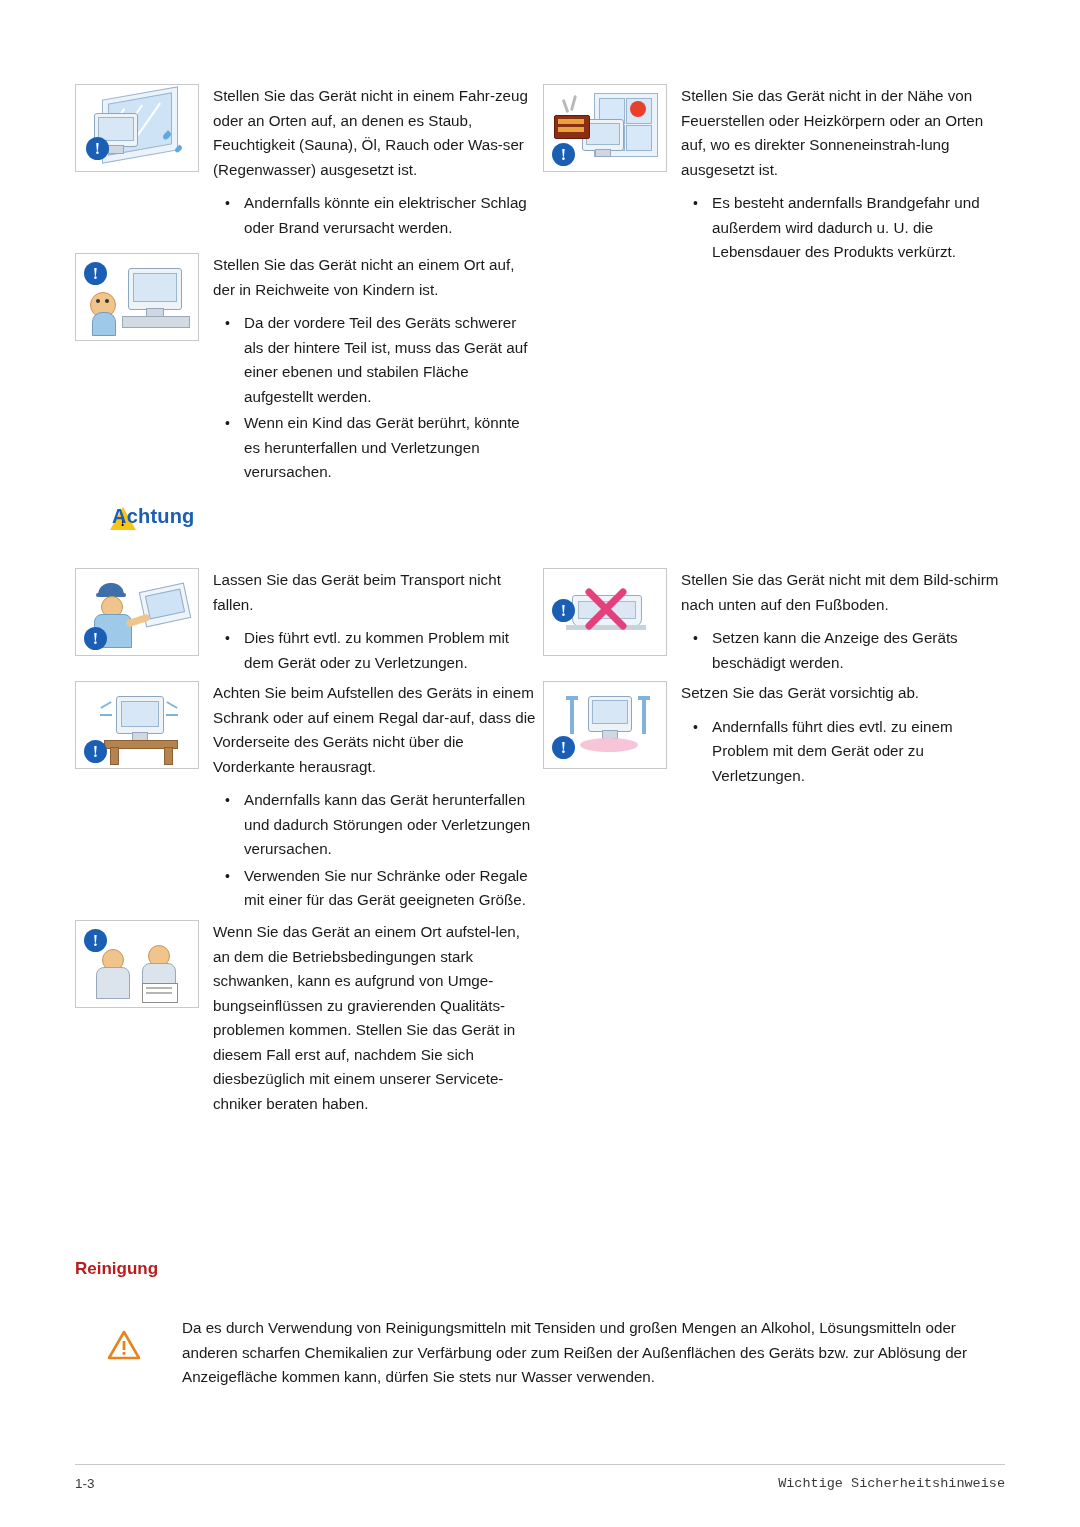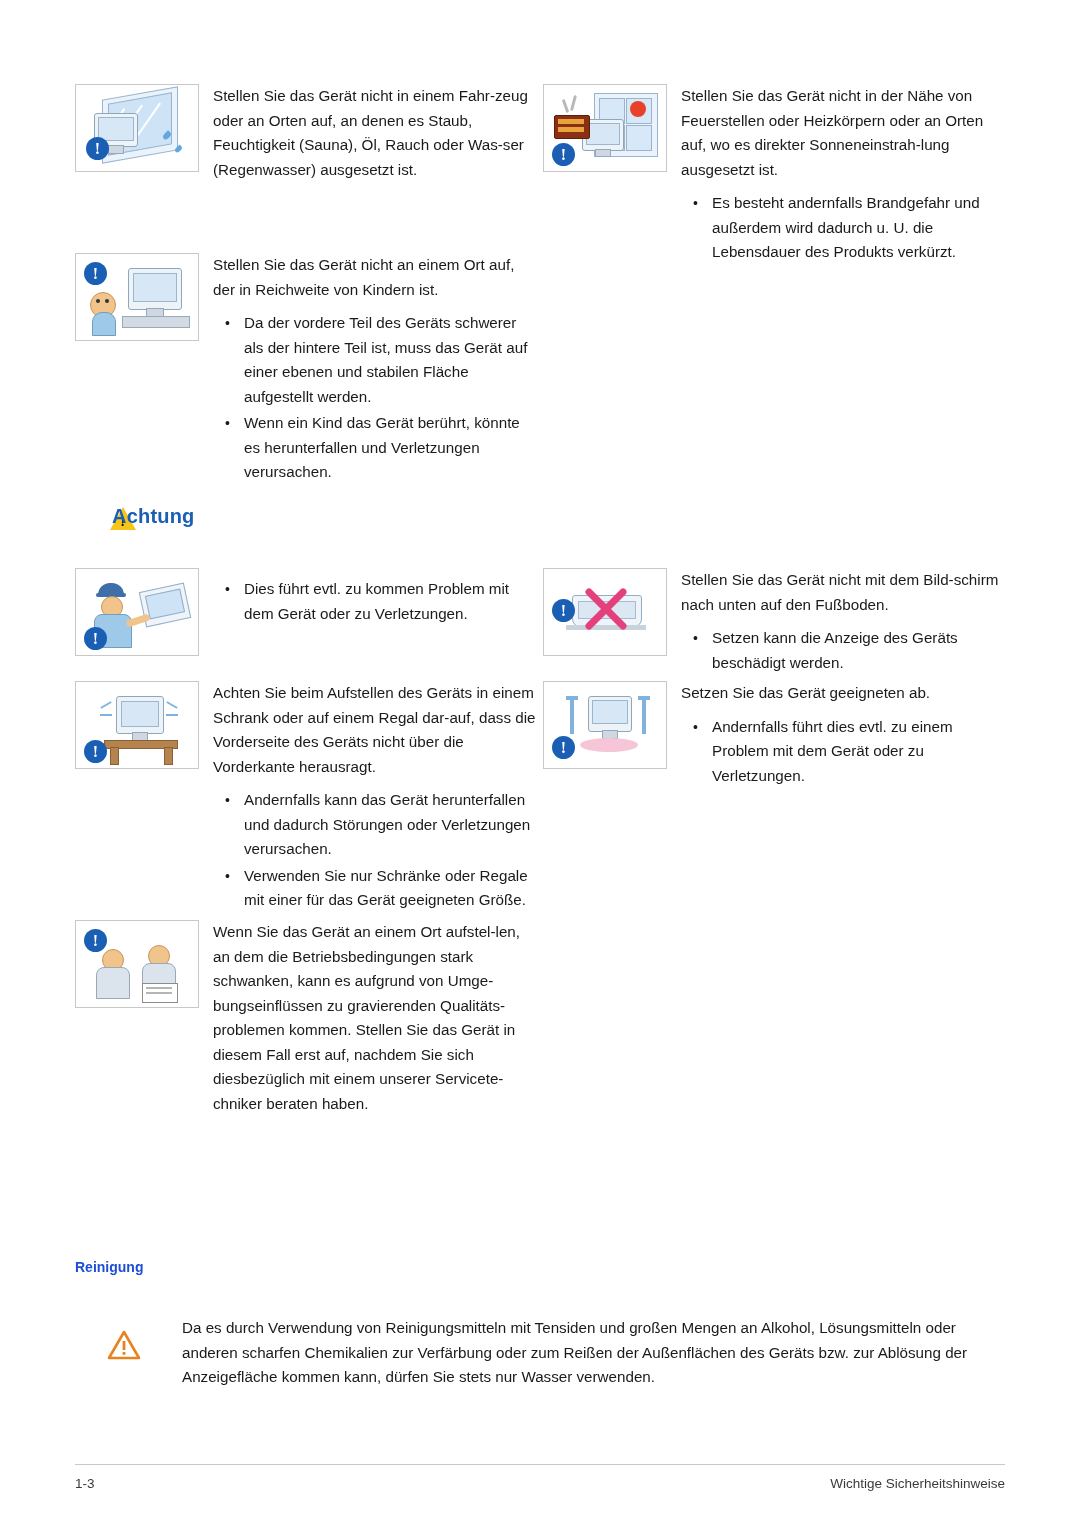--- a/index.html
+++ b/index.html
@@ -145,23 +145,23 @@
     top: 7px;
     font-size: 13px;
     font-weight: bold;
     color: #000;
     font-family: "Liberation Serif", serif;
   }
   .heading-reinigung {
     position: absolute;
     left: 75px;
     top: 1259px;
-    font-size: 14px;
+    font-size: 17px;
     font-weight: bold;
-    color: #1d4ed8;
+    color: #b91c1c;
   }
 
   
   .footer-line {
     position: absolute;
     left: 75px;
     top: 1464px;
     width: 930px;
     height: 1px;
     background: #c9c9c9;
@@ -173,20 +173,21 @@
     font-size: 13.5px;
     color: #3a3a3a;
   }
   .footer-right {
     position: absolute;
     right: 75px;
     top: 1476px;
     font-size: 13.5px;
     color: #3a3a3a;
     text-align: center;
+    font-family: Liberation Mono, monospace;
   }
   .clean-tri-outline {
     position: absolute;
     left: 107px;
     top: 1330px;
     width: 32px;
     height: 28px;
   }
   .clean-text {
     position: absolute;
@@ -213,20 +214,23 @@
         <div class="shape" style="left:70px;top:14px;width:2px;height:46px;background:#ffffff;transform:rotate(35deg);"></div>
         <div class="monitor" style="left:18px; top:28px; width:42px; height:32px;"></div>
         <div class="mon-screen" style="left:22px; top:32px; width:34px; height:22px;"></div>
         <div class="mon-stand" style="left:32px; top:60px; width:14px; height:7px;"></div>
         <div class="shape" style="left:88px;top:46px;width:6px;height:9px;background:#5fa8e0;border-radius:0 60% 60% 60%;transform:rotate(45deg);"></div>
         <div class="shape" style="left:100px;top:60px;width:5px;height:8px;background:#5fa8e0;border-radius:0 60% 60% 60%;transform:rotate(45deg);"></div>
         <div class="excl" style="left:10px; top:52px;">!</div>
       </div>
       <div class="txtblock">
         <div class="para">Stellen Sie das Gerät nicht in einem Fahr-zeug oder an Orten auf, an denen es Staub, Feuchtigkeit (Sauna), Öl, Rauch oder Was-ser (Regenwasser) ausgesetzt ist.</div>
+        <ul class="bullets">
+          <li>Andernfalls könnte ein elektrischer Schlag oder Brand verursacht werden.</li>
+        </ul>
       </div>
     </div>
   </div>
 
   <div class="col-right" style="top:84px;">
     <div class="row">
       <div class="illu">
         <div class="shape" style="left:50px;top:8px;width:62px;height:62px;background:#eaf2fb;border:1.3px solid #9ab4cd;"></div>
         <div class="shape" style="left:55px;top:13px;width:24px;height:24px;background:#d7e8f8;border:1px solid #9ab4cd;"></div>
         <div class="shape" style="left:82px;top:13px;width:24px;height:24px;background:#d7e8f8;border:1px solid #9ab4cd;"></div>
@@ -284,20 +288,21 @@
         <div class="shape" style="left:66px;top:18px;width:44px;height:34px;background:#eef4fa;border:1.3px solid #93aec7;transform:rotate(-12deg);"></div>
         <div class="shape" style="left:71px;top:23px;width:34px;height:22px;background:#cfe3f6;border:1px solid #93aec7;transform:rotate(-12deg);"></div>
         <div class="shape" style="left:22px;top:14px;width:26px;height:12px;background:#3f6fa8;border-radius:12px 12px 0 0;"></div>
         <div class="shape" style="left:20px;top:24px;width:30px;height:4px;background:#3f6fa8;border-radius:2px;"></div>
         <div class="shape" style="left:25px;top:27px;width:20px;height:20px;background:#f0c48a;border-radius:50%;border:1px solid #c9955a;"></div>
         <div class="shape" style="left:18px;top:45px;width:36px;height:32px;background:#9fc9e8;border-radius:8px 8px 0 0;border:1px solid #6f9ec0;"></div>
         <div class="shape" style="left:50px;top:48px;width:24px;height:7px;background:#f0c48a;border-radius:4px;transform:rotate(-18deg);"></div>
         <div class="excl" style="left:8px; top:58px;">!</div>
       </div>
       <div class="txtblock">
+        <div class="para">Lassen Sie das Gerät beim Transport nicht fallen.</div>
         <ul class="bullets">
           <li>Dies führt evtl. zu kommen Problem mit dem Gerät oder zu Verletzungen.</li>
         </ul>
       </div>
     </div>
   </div>
 
   <div class="col-right" style="top:568px;">
     <div class="row">
       <div class="illu">
@@ -353,21 +358,21 @@
         <div class="mon-screen" style="left:48px; top:18px; width:34px; height:22px;"></div>
         <div class="mon-stand" style="left:58px; top:48px; width:14px; height:7px;"></div>
         <div class="shape" style="left:36px;top:56px;width:58px;height:14px;background:#f6c6d8;border-radius:50%;"></div>
         <div class="shape" style="left:26px;top:18px;width:4px;height:34px;background:#7fb3de;"></div>
         <div class="shape" style="left:98px;top:18px;width:4px;height:34px;background:#7fb3de;"></div>
         <div class="shape" style="left:22px;top:14px;width:12px;height:4px;background:#7fb3de;"></div>
         <div class="shape" style="left:94px;top:14px;width:12px;height:4px;background:#7fb3de;"></div>
         <div class="excl" style="left:8px; top:54px;">!</div>
       </div>
       <div class="txtblock right">
-        <div class="para">Setzen Sie das Gerät geeigneten ab.</div>
+        <div class="para">Setzen Sie das Gerät vorsichtig ab.</div>
         <ul class="bullets">
           <li>Andernfalls führt dies evtl. zu einem Problem mit dem Gerät oder zu Verletzungen.</li>
         </ul>
       </div>
     </div>
   </div>
 
   <div class="col-left" style="top:920px;">
     <div class="row">
       <div class="illu">

